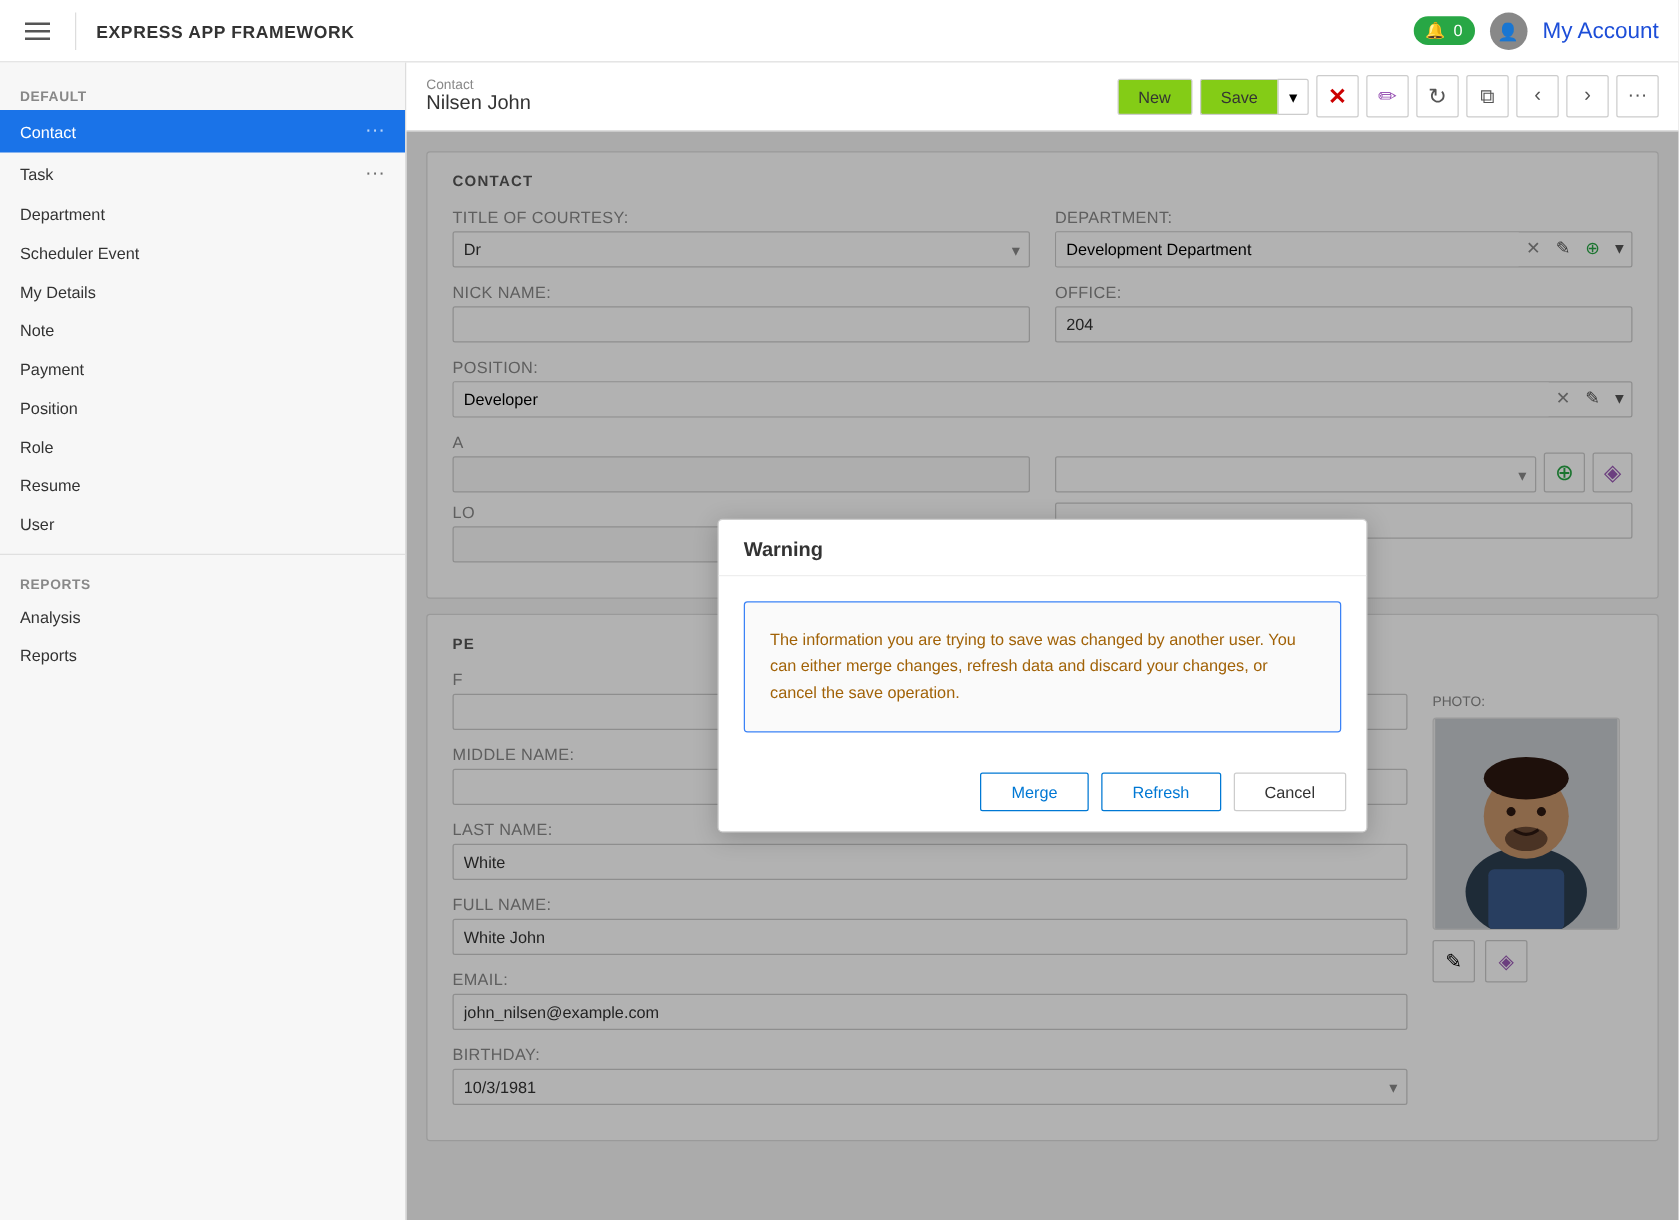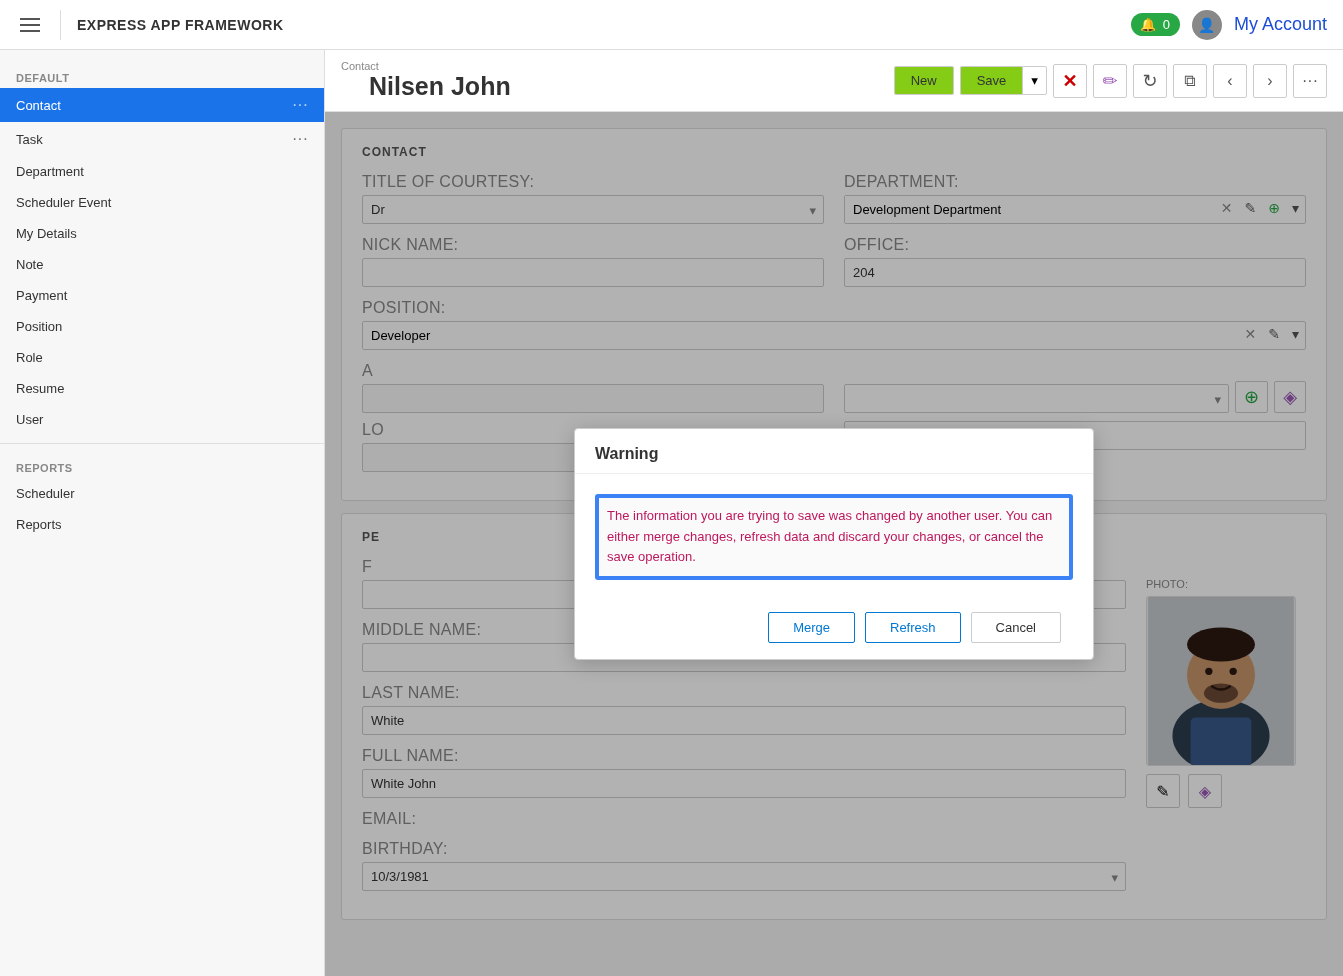--- a/index.html
+++ b/index.html
@@ -40,21 +40,21 @@
     
     .content-area { flex: 1; display: flex; flex-direction: column; overflow: hidden; }
 
     
     .toolbar {
       display: flex; align-items: center; gap: 6px; padding: 10px 16px;
       background: #fff; border-bottom: 1px solid #ddd;
     }
     .toolbar-title-section { flex: 0 0 auto; margin-right: 16px; }
     .record-type-label { font-size: 11px; color: #888; }
-    .record-name { font-size: 25px; font-weight: 700; color: #333; margin-left: 28px; }
+    .record-name { font-size: 16px; font-weight: 400; color: #333; }
     .toolbar-spacer { flex: 1; }
     .btn {
       padding: 6px 16px; border: 1px solid #ccc; background: #84cc16;
       cursor: pointer; font-size: 13px; border-radius: 2px; color: #333;
     }
     .btn-new { border: 1px solid #ccc; }
     .btn-save { border: 1px solid #ccc; }
     .btn-save-group { display: flex; }
     .btn-save-group .btn-save { border-right: none; border-radius: 2px 0 0 2px; }
     .btn-save-dropdown { padding: 6px 8px; border: 1px solid #ccc; background: #fff; cursor: pointer; border-radius: 0 2px 2px 0; }
@@ -69,21 +69,21 @@
     .icon-copy { color: #555; }
     .icon-prev, .icon-next { color: #555; font-size: 14px; }
     .icon-more { color: #555; }
 
     
     .form-area { flex: 1; overflow-y: auto; padding: 16px; background: #f5f5f5; position: relative; }
     .form-card { background: #fff; border: 1px solid #ddd; border-radius: 3px; padding: 16px 20px; margin-bottom: 12px; }
     .form-section-title { font-size: 12px; font-weight: 600; color: #555; letter-spacing: 1px; margin-bottom: 14px; }
     .form-row { display: flex; gap: 20px; margin-bottom: 12px; }
     .form-field { flex: 1; display: flex; flex-direction: column; gap: 4px; }
-    .form-label { font-size: 16px; color: #888; font-weight: 500; letter-spacing: 0.3px; }
+    .form-label { font-size: 13px; color: #888; font-weight: 500; letter-spacing: 0.3px; }
     .form-input {
       width: 100%; border: 1px solid #ccc; border-radius: 2px; padding: 6px 8px;
       font-size: 13px; background: #fff; color: #333; outline: none;
     }
     .form-select-wrap { position: relative; }
     .form-select-wrap select {
       width: 100%; border: 1px solid #ccc; border-radius: 2px; padding: 6px 28px 6px 8px;
       font-size: 13px; background: #fff; color: #333; appearance: none; outline: none; cursor: pointer;
     }
     .form-select-arrow { position: absolute; right: 8px; top: 50%; transform: translateY(-50%); color: #888; pointer-events: none; }
@@ -109,24 +109,24 @@
       background: rgba(0,0,0,0.3); display: flex; align-items: center; justify-content: center;
       z-index: 100;
     }
     .modal-box {
       background: #fff; border: 1px solid #ccc; border-radius: 4px;
       width: 520px; box-shadow: 0 4px 20px rgba(0,0,0,0.2);
     }
     .modal-header { padding: 16px 20px 10px; font-size: 16px; font-weight: 600; color: #333; border-bottom: 1px solid #eee; }
     .modal-body { padding: 20px; }
     .modal-message-box {
-      border: 4px solid #3b82f6; border-radius: 3px; padding: 8px; background: #fafafa;
-      font-size: 13px; color: #be185d; line-height: 1.6;
-    }
-    .modal-footer { display: flex; justify-content: flex-end; gap: 10px; padding: 12px 32px 16px; align-items: center; }
+      border: 1px solid #3b82f6; border-radius: 3px; padding: 20px; background: #fafafa;
+      font-size: 13px; color: #a16207; line-height: 1.6;
+    }
+    .modal-footer { display: flex; justify-content: flex-end; gap: 10px; padding: 12px 16px 16px; align-items: center; }
     .btn-modal {
       padding: 7px 24px; border: 1px solid #ccc; background: #fff; cursor: pointer;
       font-size: 13px; border-radius: 2px; color: #333;
     }
     .btn-modal-primary { border-color: #0078d4; color: #0078d4; }
   </style>
 </head>
 <body>
 
 <nav class="top-nav">
@@ -185,21 +185,21 @@
       <span class="item-label">Resume</span>
     </div>
     <div class="sidebar-item">
       <span class="item-label">User</span>
     </div>
 
     <div class="sidebar-divider"></div>
     <div class="sidebar-section-label">REPORTS</div>
 
     <div class="sidebar-item">
-      <span class="item-label">Scheduler</span>
+      <span class="item-label">Analysis</span>
     </div>
     <div class="sidebar-item">
       <span class="item-label">Reports</span>
     </div>
   </aside>
 
   <div class="content-area">
 
     <div class="toolbar">
       <div class="toolbar-title-section">
@@ -348,20 +348,21 @@
             <div class="form-row">
               <div class="form-field">
                 <label class="form-label">FULL NAME:</label>
                 <input class="form-input" type="text" value="White John" style="">
               </div>
             </div>
 
             <div class="form-row">
               <div class="form-field">
                 <label class="form-label">EMAIL:</label>
+                <input class="form-input" type="text" value="john_nilsen@example.com" style="">
               </div>
             </div>
 
             <div class="form-row">
               <div class="form-field">
                 <label class="form-label">BIRTHDAY:</label>
                 <div class="form-select-wrap">
                   <select>
                     <option>10/3/1981</option>
                   </select>

